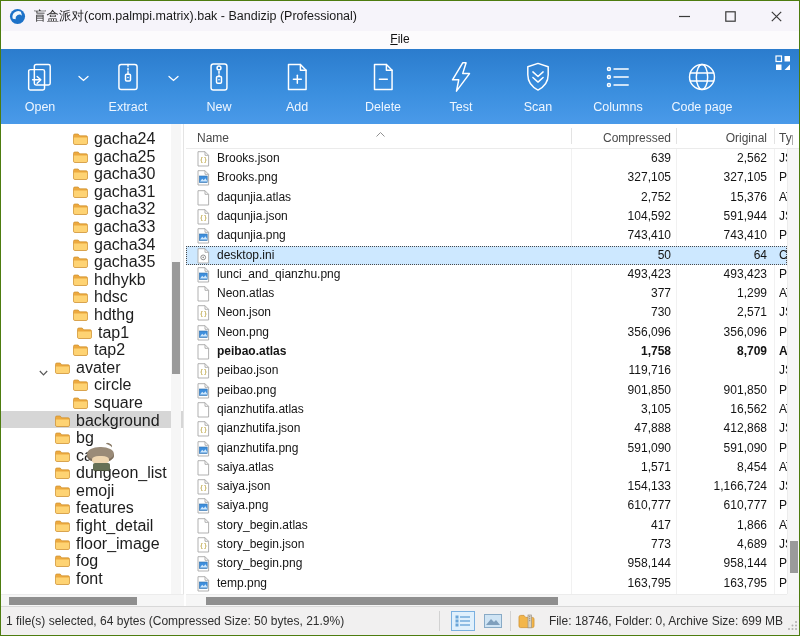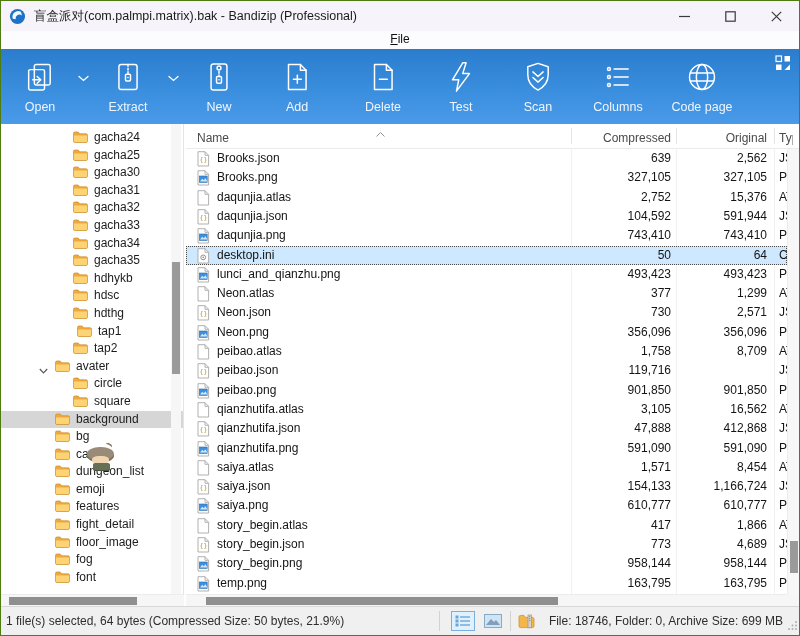--- a/index.html
+++ b/index.html
@@ -27,21 +27,21 @@
   .tb-ic { height:44px; display:flex; align-items:center; justify-content:center; }
   .tb-label { font-size:12.5px; color:#eef6ff; margin-top:1px; white-space:nowrap; }
   .tb-chev { width:28px; height:44px; margin-top:0; display:flex; align-items:center; justify-content:center; }
   .layout-toggle { position:absolute; top:8px; right:8px; width:16px; height:16px; }
 
   
   .main { position:absolute; top:123px; left:0; right:0; bottom:29px; background:#fff; }
 
   
   .sidebar { position:absolute; left:0; top:0; width:183px; bottom:12px; overflow:hidden; border-right:1px solid #e4e4e4; padding-top:5px; background:#fff; }
-  .tree-row { position:relative; height:17.6px; line-height:17.6px; font-size:12px; color:#1c1c1c; white-space:nowrap; }
+  .tree-row { position:relative; height:17.6px; line-height:17.6px; font-size:16px; color:#1c1c1c; white-space:nowrap; }
   .tree-row.selected { background:#d6d6d6; }
   .tree-label { vertical-align:middle; }
   .tree-chev { position:absolute; left:38px; top:4px; }
   .folder-ic { display:inline-block; width:15px; height:12px; margin-right:6px; vertical-align:-2px; }
   .side-vscroll { position:absolute; right:0; top:0; bottom:0; width:10px; background:#f6f6f6; }
   .side-vscroll .thumb { position:absolute; left:1px; width:8px; background:#9a9a9a; }
 
   
   .filelist { position:absolute; left:185px; right:0; top:0; bottom:12px; background:#fff; overflow:hidden; }
   .list-header { position:absolute; top:0; left:0; right:0; height:25px; border-bottom:1px solid #ebebeb; font-size:12px; color:#4a4a4a; }
@@ -502,21 +502,21 @@
                 <path d="M1 0.7 h7 l3.6 3.6 v10.7 h-10.6 Z" fill="#fff" stroke="#a8a8a8" stroke-width="0.9"></path>
                 <polyline points="8,0.7 8,4.3 11.6,4.3" fill="none" stroke="#a8a8a8" stroke-width="0.9"></polyline>
                 <rect x="2.4" y="6" width="7.8" height="6.4" fill="#3f8fdd" stroke="#2e6ea9" stroke-width="0.6"></rect>
                 <path d="M3 11.4 l2.2-2.6 1.6 1.5 1.6-2 2.2 3.1 Z" fill="#cfe7fb"></path>
               </svg></span>
             <span class="f-name">Neon.png</span>
             <span class="f-comp">356,096</span>
             <span class="f-orig">356,096</span>
             <span class="f-type">PNG File</span>
           </div>
-          <div class="file-row" style="top: 193px;">
+          <div class="file-row" style="top: 193px; font-weight: bold;">
             <span class="f-ic"><svg width="13" height="16" viewBox="0 0 13 16">
                 <path d="M1 0.7 h7 l3.6 3.6 v10.7 h-10.6 Z" fill="#fff" stroke="#a8a8a8" stroke-width="0.9"></path>
                 <polyline points="8,0.7 8,4.3 11.6,4.3" fill="none" stroke="#a8a8a8" stroke-width="0.9"></polyline>
               </svg></span>
             <span class="f-name">peibao.atlas</span>
             <span class="f-comp">1,758</span>
             <span class="f-orig">8,709</span>
             <span class="f-type">ATLAS File</span>
           </div>
           <div class="file-row" style="top: 212.3px;">

